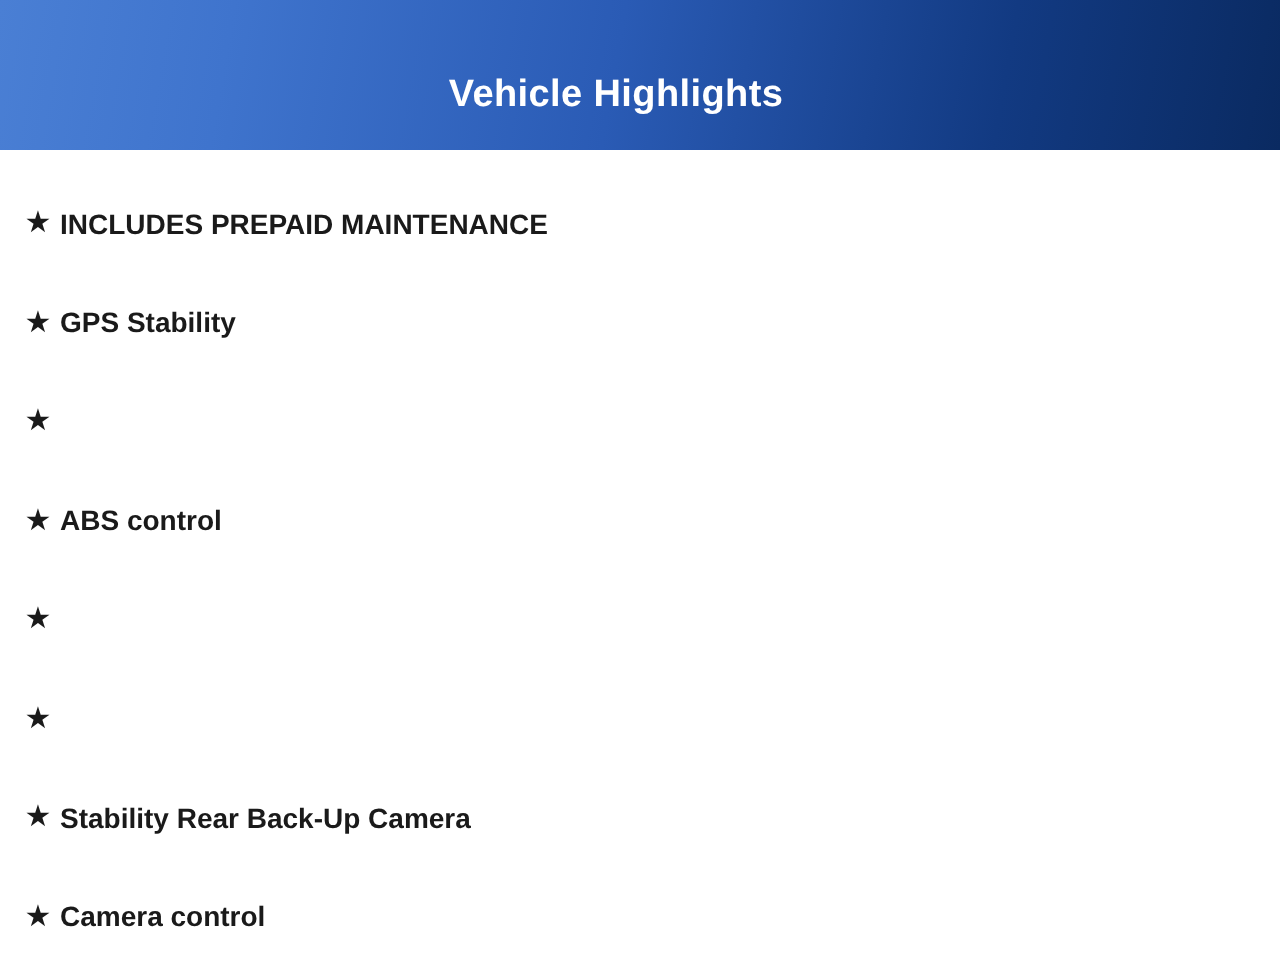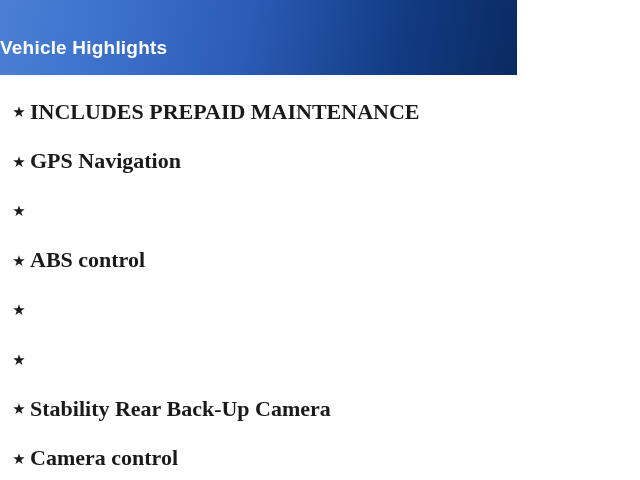--- a/index.html
+++ b/index.html
@@ -14,26 +14,26 @@
     overflow: hidden;
   }
   .page {
     position: relative;
     width: 640px;
     height: 480px;
     background: #ffffff;
   }
   .header-banner {
     position: relative;
-    width: 517px;
+    width: 640px;
     height: 75px;
     background: linear-gradient(100deg, #4a7fd4 0%, #3f74cd 18%, #2a5bb5 48%, #123a82 78%, #0a2a61 100%);
     display: flex;
     align-items: center;
-    justify-content: flex-start;
+    justify-content: center;
     box-sizing: border-box;
     padding-right: 24px;
   }
   .header-title {
     color: #ffffff;
     font-size: 19px;
     font-weight: bold;
     letter-spacing: 0.2px;
     padding-top: 20px;
   }
@@ -52,45 +52,44 @@
   .bullet-star {
     width: 22px;
     flex: 0 0 22px;
     color: #1a1a1a;
     font-size: 15px;
     line-height: 1;
     text-align: center;
   }
   .item-label {
     color: #1a1a1a;
-    font-size: 22px;
+    font-size: 14px;
     font-weight: bold;
     white-space: nowrap;
-    font-family: Liberation Serif, serif;
   }
 </style>
 </head>
 <body>
 
 <div class="page">
 
   <div class="header-banner">
     <div class="header-title">Vehicle Highlights</div>
   </div>
 
   <ul class="list">
 
     <li class="list-item">
       <span class="bullet-star">★</span>
       <span class="item-label">INCLUDES PREPAID MAINTENANCE</span>
     </li>
 
     <li class="list-item">
       <span class="bullet-star">★</span>
-      <span class="item-label">GPS Navigation</span>
+      <span class="item-label">GPS Stability</span>
     </li>
 
     <li class="list-item">
       <span class="bullet-star">★</span>
     </li>
 
     <li class="list-item">
       <span class="bullet-star">★</span>
       <span class="item-label">ABS control</span>
     </li>

